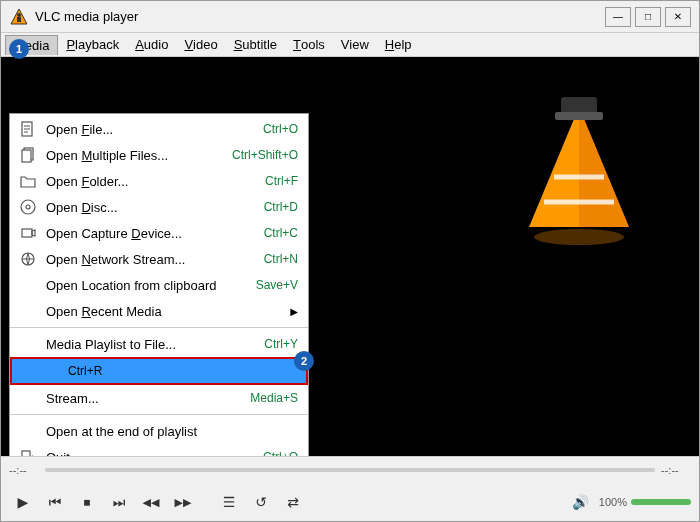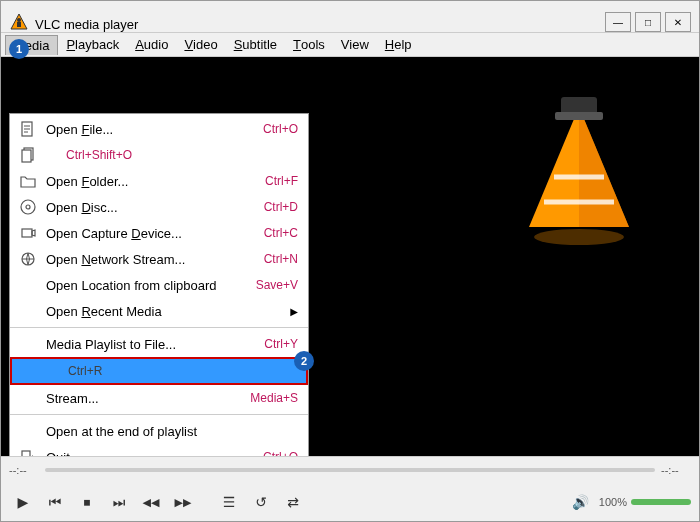--- a/index.html
+++ b/index.html
@@ -20,21 +20,21 @@
       background: #f0f0f0;
       border: 1px solid #999;
       display: flex;
       flex-direction: column;
     }
 
     .title-bar {
       background: #f0f0f0;
       height: 32px;
       display: flex;
-      align-items: flex-end;
+      align-items: center;
       padding: 0 8px;
       border-bottom: 1px solid #ccc;
     }
 
     .title-bar-icon {
       width: 20px;
       height: 20px;
       margin-right: 6px;
       display: flex;
       align-items: center;
@@ -159,27 +159,27 @@
 
     .dropdown-item .item-label {
       flex: 1;
     }
 
     .dropdown-item .item-label .underline {
       text-decoration: underline;
     }
 
     .dropdown-item .item-shortcut {
-      color: #be185d;
+      color: #15803d;
       font-size: 12px;
       margin-left: 20px;
     }
 
     .dropdown-item.highlighted .item-shortcut {
-      color: #404040;
+      color: #000000;
     }
 
     .dropdown-item .item-arrow {
       margin-left: 4px;
       font-size: 10px;
     }
 
     .dropdown-separator {
       height: 1px;
       background: #ccc;
@@ -358,20 +358,21 @@
         <span class="item-shortcut">Ctrl+O</span>
       </div>
 
       <div class="dropdown-item">
         <span class="item-icon">
           <svg width="14" height="16" viewBox="0 0 14 16">
               <rect x="3" y="1" width="9" height="12" fill="none" stroke="#555" stroke-width="1.2"></rect>
               <rect x="1" y="3" width="9" height="12" fill="white" stroke="#555" stroke-width="1.2"></rect>
             </svg>
         </span>
+        <span class="item-label">Open <span class="underline">M</span>ultiple Files...</span>
         <span class="item-shortcut">Ctrl+Shift+O</span>
       </div>
 
       <div class="dropdown-item">
         <span class="item-icon">
           <svg width="16" height="14" viewBox="0 0 16 14">
               <path d="M1,3 L1,13 L15,13 L15,5 L7,5 L5,3 Z" fill="none" stroke="#555" stroke-width="1.2"></path>
             </svg>
         </span>
         <span class="item-label">Open <span class="underline">F</span>older...</span>

